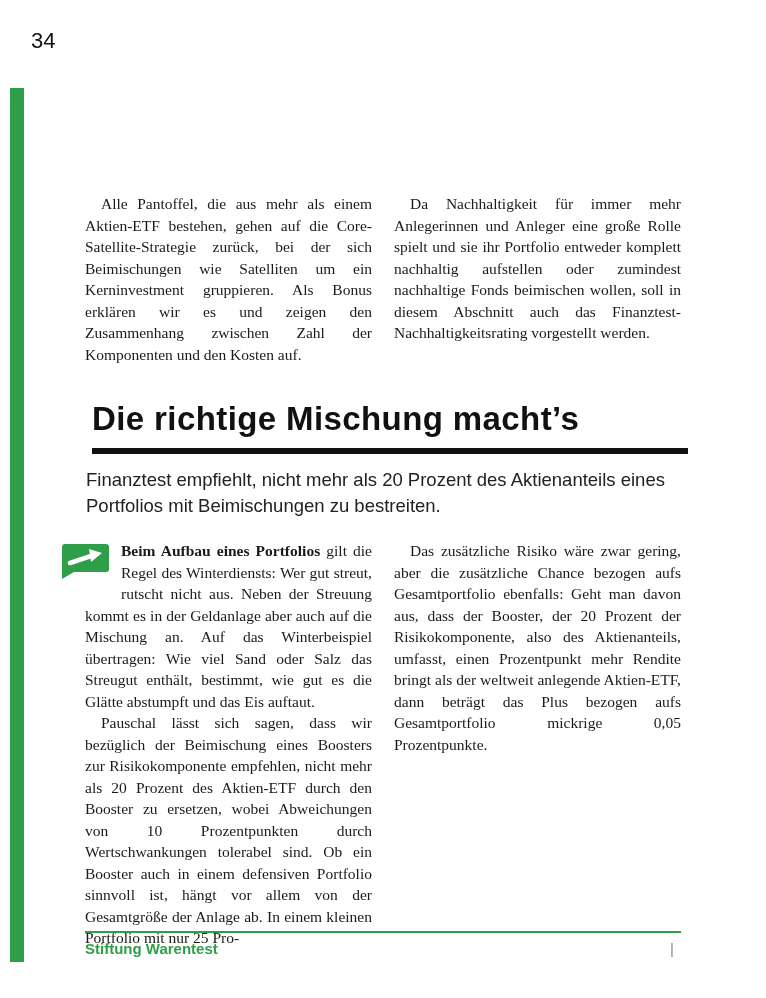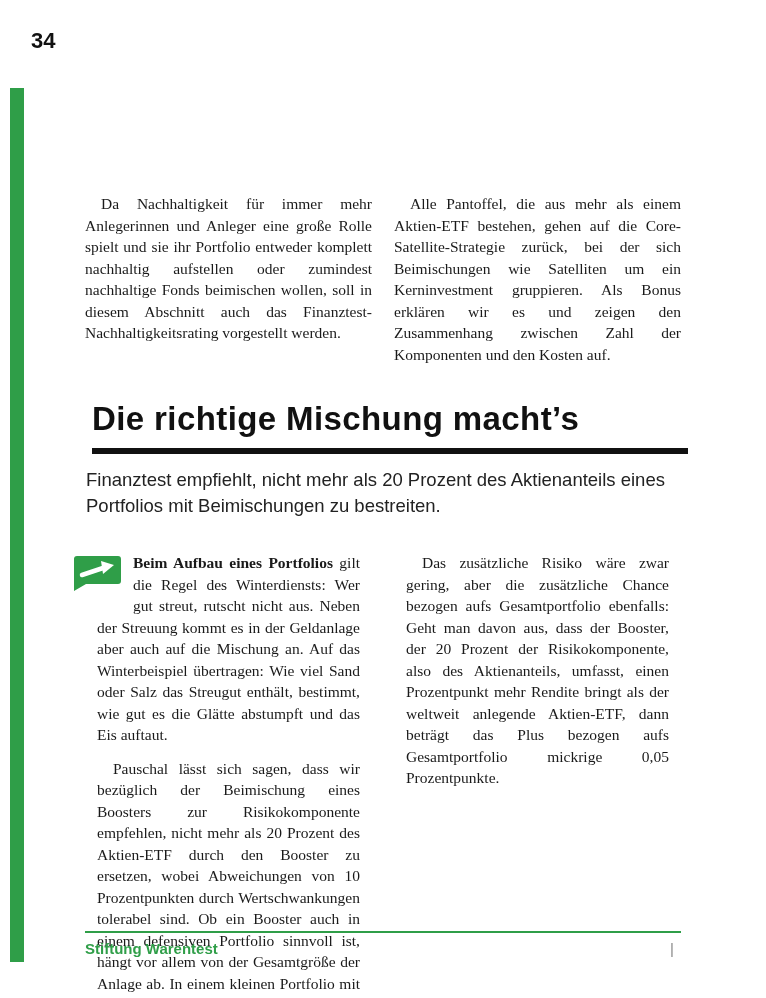--- a/index.html
+++ b/index.html
@@ -18,21 +18,21 @@
     top: 88px;
     width: 14px;
     height: 874px;
     background: #2f9e48;
   }
   .page-number {
     position: absolute;
     left: 31px;
     top: 28px;
     font-family: "Liberation Sans", sans-serif;
-    font-weight: 700;
+    font-weight: 400;
     font-size: 22px;
     color: #111111;
   }
   .content-col { width: 287px; }
   .two-col {
     position: absolute;
     left: 85px;
     width: 596px;
     display: flex;
     gap: 22px;
@@ -71,21 +71,21 @@
     position: absolute;
     left: 86px;
     top: 467px;
     width: 580px;
     font-family: "Liberation Sans", sans-serif;
     font-size: 18.5px;
     line-height: 26px;
     color: #222222;
   }
   .body-cols { top: 540px; }
-  .body-p { margin: 12px; }
+  .body-p { margin: 0; }
   .body-p.indent { text-indent: 16px; }
   .lead-bold { font-weight: 700; }
   .arrow-icon {
     float: left;
     width: 52px;
     height: 38px;
     margin: 2px 10px 4px -26px;
   }
   .footer {
     position: absolute;
@@ -107,24 +107,24 @@
 </style>
 </head>
 <body>
 
 <div class="green-bar"></div>
 
 <div class="page-number">34</div>
 
 <div class="two-col intro">
   <div class="content-col serif-text">
-    <p>Da Nachhaltigkeit für immer mehr Anlegerinnen und Anleger eine große Rolle spielt und sie ihr Portfolio entweder komplett nachhaltig aufstellen oder zumindest nachhaltige Fonds beimischen wollen, soll in diesem Abschnitt auch das Finanztest-Nachhaltigkeitsrating vorgestellt werden.</p>
+    <p>Alle Pantoffel, die aus mehr als einem Aktien-ETF bestehen, gehen auf die Core-Satellite-Strategie zurück, bei der sich Beimischungen wie Satelliten um ein Kerninvestment gruppieren. Als Bonus erklären wir es und zeigen den Zusammenhang zwischen Zahl der Komponenten und den Kosten auf.</p>
   </div>
   <div class="content-col serif-text">
-    <p>Alle Pantoffel, die aus mehr als einem Aktien-ETF bestehen, gehen auf die Core-Satellite-Strategie zurück, bei der sich Beimischungen wie Satelliten um ein Kerninvestment gruppieren. Als Bonus erklären wir es und zeigen den Zusammenhang zwischen Zahl der Komponenten und den Kosten auf.</p>
+    <p>Da Nachhaltigkeit für immer mehr Anlegerinnen und Anleger eine große Rolle spielt und sie ihr Portfolio entweder komplett nachhaltig aufstellen oder zumindest nachhaltige Fonds beimischen wollen, soll in diesem Abschnitt auch das Finanztest-Nachhaltigkeitsrating vorgestellt werden.</p>
   </div>
 </div>
 
 <div class="headline-block">
   <h1 class="headline">Die richtige Mischung macht’s</h1>
   <div class="headline-rule"></div>
 </div>
 
 <div class="subhead">Finanztest empfiehlt, nicht mehr als 20 Prozent des Aktienanteils eines Portfolios mit Beimischungen zu bestreiten.</div>
 

